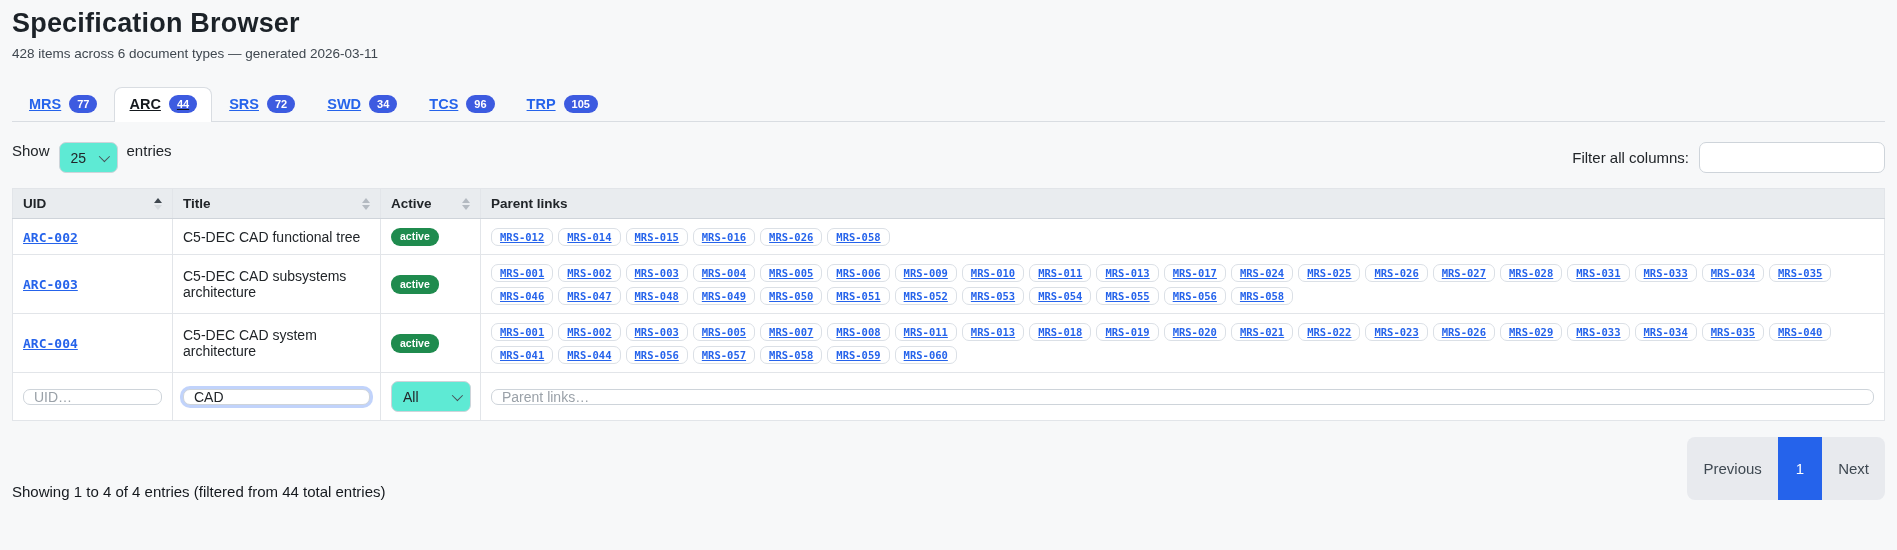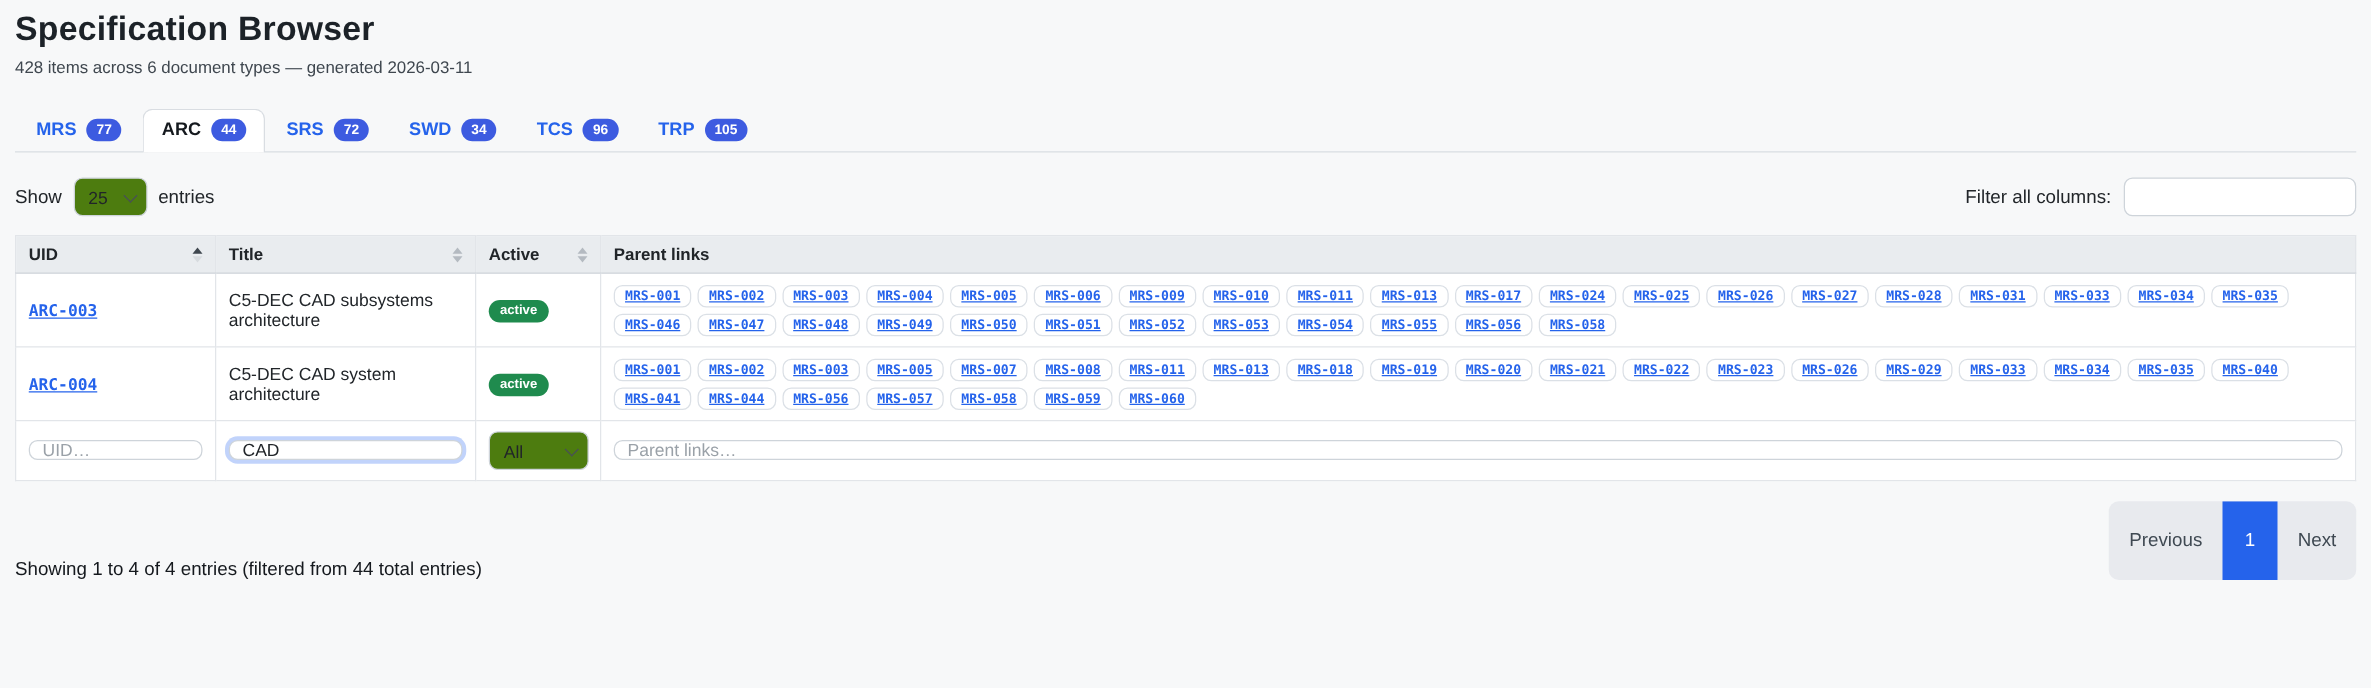--- a/index.html
+++ b/index.html
@@ -14,36 +14,36 @@
   
   .page-title { font-size:27px; font-weight:700; letter-spacing:.2px; color:#1c2228; }
   .page-subtitle { font-size:13.5px; color:#3f474f; margin-top:7px; }
 
   
   .tabbar { display:flex; align-items:flex-end; margin-top:26px; border-bottom:1px solid #d9dde2; padding-left:2px; }
   .tab {
     display:flex; align-items:center; gap:8px;
     padding:7px 14px 8px 14px; margin-right:2px; cursor:pointer;
     border:1px solid transparent; border-bottom:none;
-    border-radius:8px 8px 0 0; font-size:14.5px; font-weight:600; color:#2563eb;
+    border-radius:8px 8px 0 0; font-size:14.5px; font-weight:600; color:#2563eb;text-decoration:underline;
   }
   .tab.active { background:#ffffff; border-color:#d9dde2; color:#15191e; margin-bottom:-1px; padding-bottom:9px; }
   .tab-badge {
     background:#3d5be0; color:#fff; font-size:11px; font-weight:700;
     padding:2.5px 8px; border-radius:10px; line-height:1.2;
   }
 
   
   .controls { display:flex; align-items:center; justify-content:space-between; margin-top:20px; }
-  .show-group { display:flex; align-items:center; gap:9px; font-size:15px; }
+  .show-group { display:flex; align-items:flex-start; gap:9px; font-size:15px; }
   .select-wrap { position:relative; display:inline-block; }
   select {
     appearance:none; -webkit-appearance:none;
     font-family:"Liberation Sans", sans-serif; font-size:14px; color:#212529;
-    background:#4d7c0f; border:1px solid #ced4da; border-radius:7px;
+    background:#5eead4; border:1px solid #ced4da; border-radius:7px;
     padding:5px 30px 5px 11px; height:31px;
   }
   .select-wrap::after {
     content:""; position:absolute; right:11px; top:12px; width:7px; height:7px;
     border-right:1.8px solid #495057; border-bottom:1.8px solid #495057;
     transform:rotate(45deg) translateY(-2px); pointer-events:none;
   }
   .filter-group { display:flex; align-items:center; gap:10px; font-size:15px; }
   input[type="text"] {
     font-family:"Liberation Sans", sans-serif; font-size:14px; color:#212529;
@@ -188,20 +188,26 @@
           </span>
         </th>
         <th>
           <span class="th-inner">
             <span>Parent links</span>
           </span>
         </th>
       </tr>
     </thead>
     <tbody>
+        <tr>
+          <td><a href="#" class="uid-link">ARC-002</a></td>
+          <td>C5-DEC CAD functional tree</td>
+          <td><span class="badge-active">active</span></td>
+          <td class="col-parents"><a href="#" class="pill">MRS-012</a><a href="#" class="pill">MRS-014</a><a href="#" class="pill">MRS-015</a><a href="#" class="pill">MRS-016</a><a href="#" class="pill">MRS-026</a><a href="#" class="pill">MRS-058</a></td>
+        </tr>
         <tr>
           <td><a href="#" class="uid-link">ARC-003</a></td>
           <td>C5-DEC CAD subsystems architecture</td>
           <td><span class="badge-active">active</span></td>
           <td class="col-parents"><a href="#" class="pill">MRS-001</a><a href="#" class="pill">MRS-002</a><a href="#" class="pill">MRS-003</a><a href="#" class="pill">MRS-004</a><a href="#" class="pill">MRS-005</a><a href="#" class="pill">MRS-006</a><a href="#" class="pill">MRS-009</a><a href="#" class="pill">MRS-010</a><a href="#" class="pill">MRS-011</a><a href="#" class="pill">MRS-013</a><a href="#" class="pill">MRS-017</a><a href="#" class="pill">MRS-024</a><a href="#" class="pill">MRS-025</a><a href="#" class="pill">MRS-026</a><a href="#" class="pill">MRS-027</a><a href="#" class="pill">MRS-028</a><a href="#" class="pill">MRS-031</a><a href="#" class="pill">MRS-033</a><a href="#" class="pill">MRS-034</a><a href="#" class="pill">MRS-035</a><a href="#" class="pill">MRS-046</a><a href="#" class="pill">MRS-047</a><a href="#" class="pill">MRS-048</a><a href="#" class="pill">MRS-049</a><a href="#" class="pill">MRS-050</a><a href="#" class="pill">MRS-051</a><a href="#" class="pill">MRS-052</a><a href="#" class="pill">MRS-053</a><a href="#" class="pill">MRS-054</a><a href="#" class="pill">MRS-055</a><a href="#" class="pill">MRS-056</a><a href="#" class="pill">MRS-058</a></td>
         </tr>
         <tr>
           <td><a href="#" class="uid-link">ARC-004</a></td>
           <td>C5-DEC CAD system architecture</td>
           <td><span class="badge-active">active</span></td>

